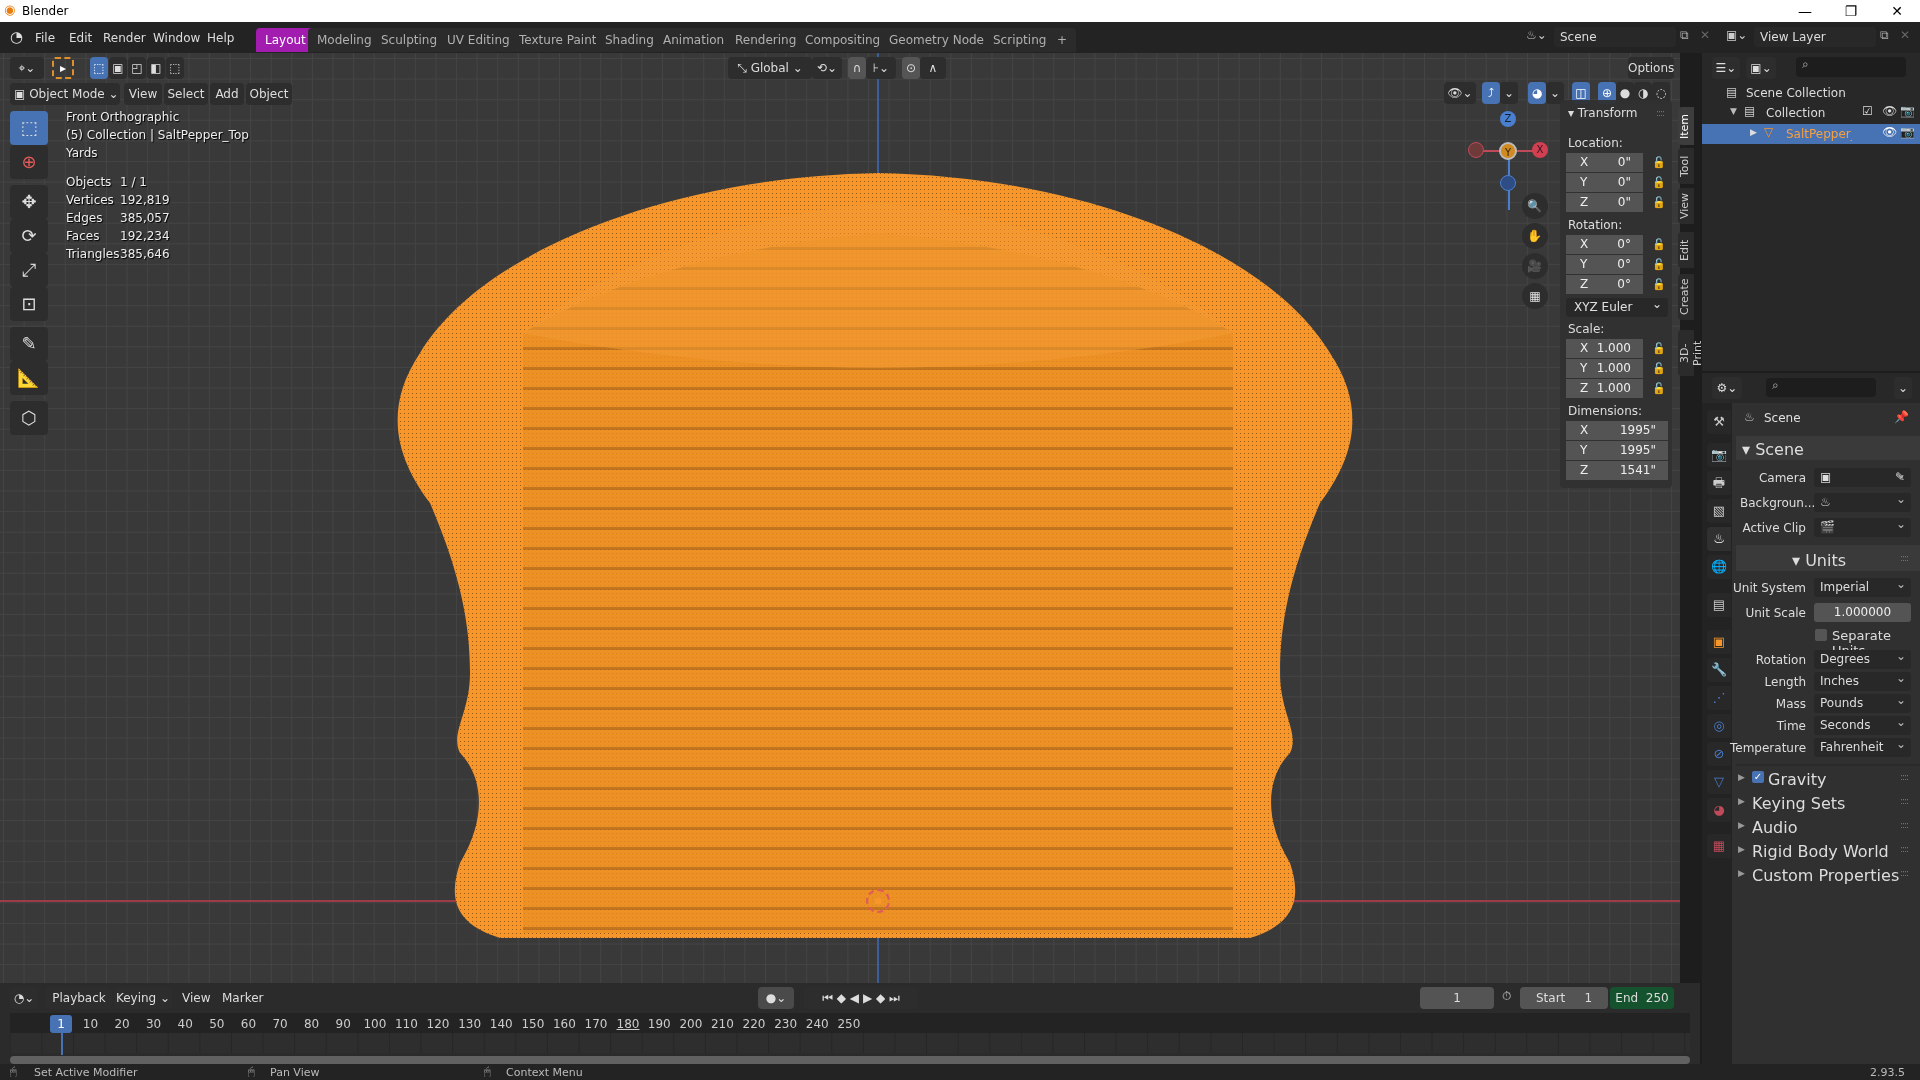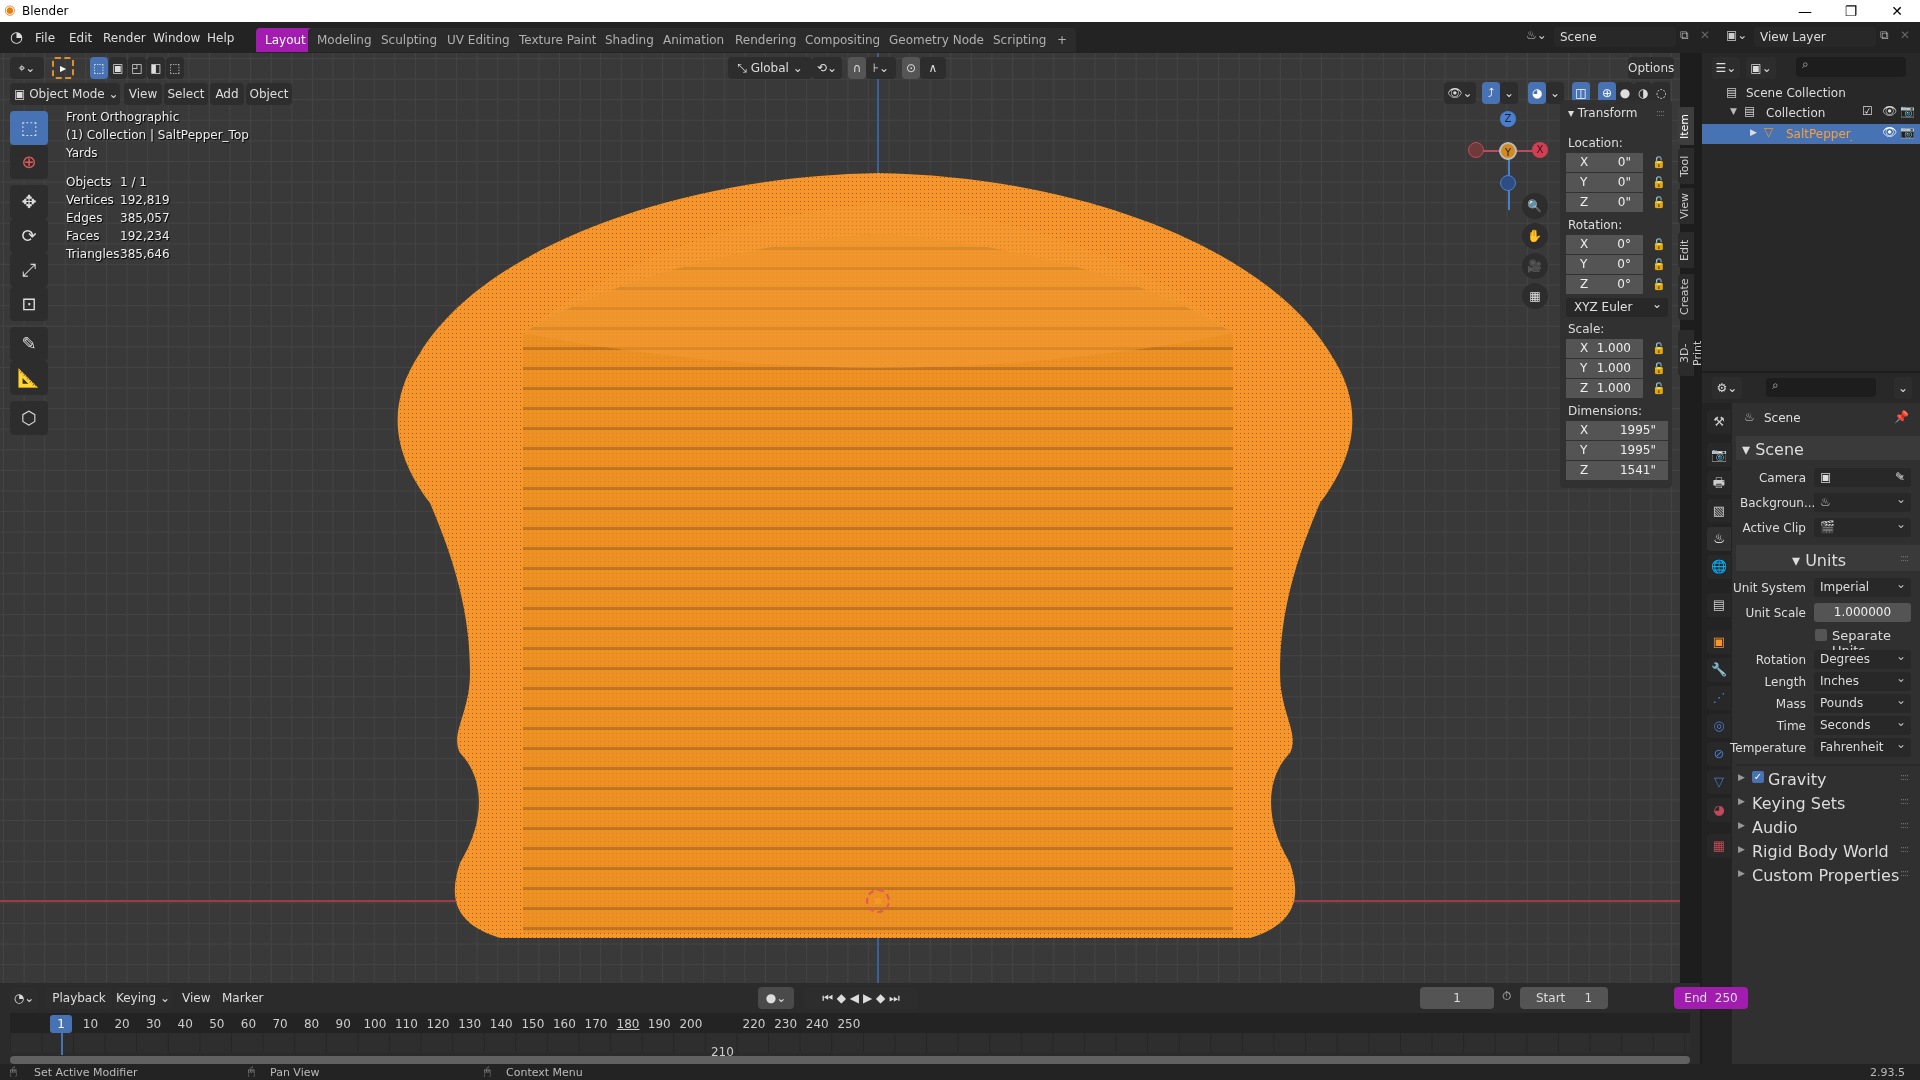--- a/index.html
+++ b/index.html
@@ -150,21 +150,21 @@
   <div class="abs tool" style="top:92px;color:#e05a5a">⊕</div>
   <div class="abs tool" style="top:132px">✥</div>
   <div class="abs tool" style="top:166px">⟳</div>
   <div class="abs tool" style="top:200px">⤢</div>
   <div class="abs tool" style="top:234px">⊡</div>
   <div class="abs tool" style="top:274px">✎</div>
   <div class="abs tool" style="top:308px">📐</div>
   <div class="abs tool" style="top:348px">⬡</div>
 
   <div class="abs stats" style="top:57px">Front Orthographic</div>
-  <div class="abs stats" style="top:75px">(1) Collection | SaltPepper_Top</div>
+  <div class="abs stats" style="top:75px">(5) Collection | SaltPepper_Top</div>
   <div class="abs stats" style="top:93px">Yards</div>
   <div class="abs stats" style="top:122px">Objects</div>
   <div class="abs stats" style="top:122px;left:120px">1 / 1</div>
   <div class="abs stats" style="top:140px">Vertices</div>
   <div class="abs stats" style="top:140px;left:120px">192,819</div>
   <div class="abs stats" style="top:158px">Edges</div>
   <div class="abs stats" style="top:158px;left:120px">385,057</div>
   <div class="abs stats" style="top:176px">Faces</div>
   <div class="abs stats" style="top:176px;left:120px">192,234</div>
   <div class="abs stats" style="top:194px">Triangles</div>
@@ -376,21 +376,21 @@
     <span>◆</span>
     <span>◀</span>
     <span>▶</span>
     <span>◆</span>
     <span>⏭</span>
   </div>
 
   <div class="abs hbtn" style="left:1420px;top:4px;width:74px;background:#545454">1</div>
   <span class="abs" style="left:1502px;top:6px;color:#ccc">⏱</span>
   <div class="abs hbtn" style="left:1520px;top:4px;width:88px;background:#545454"><span>Start</span>&nbsp;&nbsp;&nbsp;&nbsp;&nbsp;<span>1</span></div>
-  <div class="abs hbtn" style="left:1674px;top:4px;width:74px;background:#a21caf"><span>End</span>&nbsp;&nbsp;<span>250</span></div>
+  <div class="abs hbtn" style="left:1610px;top:4px;width:64px;background:#14532d"><span>End</span>&nbsp;&nbsp;<span>250</span></div>
 
   <div class="abs" style="left:10px;top:30px;width:1680px;height:20px;background:#232323"></div>
   <div class="abs" style="left:10px;top:50px;width:1680px;height:20px;background:#2e2e2e;background-image:linear-gradient(90deg,#262626 1px,transparent 1px);background-size:31.6px 20px;background-position:63px 0"></div>
   <div class="abs" style="left:50px;top:32px;width:22px;height:18px;background:#4772b3;border-radius:3px;color:#fff;text-align:center;line-height:18px">1</div>
   <div class="abs" style="left:61px;top:50px;width:2px;height:22px;background:#4772b3"></div>
   <div class="abs" style="left:10px;top:73px;width:1680px;height:8px;background:#616161;border-radius:4px"></div>
   <div id="ticks">
       <span class="abs fnum" style="top: 34px; left: 90.44px;">10</span>
       <span class="abs fnum" style="top: 34px; left: 122.04px;">20</span>
       <span class="abs fnum" style="top: 34px; left: 153.64px;">30</span>
@@ -404,21 +404,21 @@
       <span class="abs fnum" style="top: 34px; left: 406.44px;">110</span>
       <span class="abs fnum" style="top: 34px; left: 438.04px;">120</span>
       <span class="abs fnum" style="top: 34px; left: 469.64px;">130</span>
       <span class="abs fnum" style="top: 34px; left: 501.24px;">140</span>
       <span class="abs fnum" style="top: 34px; left: 532.84px;">150</span>
       <span class="abs fnum" style="top: 34px; left: 564.44px;">160</span>
       <span class="abs fnum" style="top: 34px; left: 596.04px;">170</span>
       <span class="abs fnum" style="top: 34px; left: 628px; text-decoration: underline;">180</span>
       <span class="abs fnum" style="top: 34px; left: 659.24px;">190</span>
       <span class="abs fnum" style="top: 34px; left: 690.84px;">200</span>
-      <span class="abs fnum" style="top: 34px; left: 722.44px; margin-top: 28px;">210</span>
+      <span class="abs fnum" style="top: 34px; left: 722.44px;">210</span>
       <span class="abs fnum" style="top: 34px; left: 754.04px;">220</span>
       <span class="abs fnum" style="top: 34px; left: 785.64px;">230</span>
       <span class="abs fnum" style="top: 34px; left: 817.24px;">240</span>
       <span class="abs fnum" style="top: 34px; left: 848.84px;">250</span>
     </div>
 </div>
 
 <div id="statusbar" class="abs">
   <span class="abs" style="left:10px;top:1px">🖱</span>
   <span class="abs" style="left:34px;top:2px">Set Active Modifier</span>

